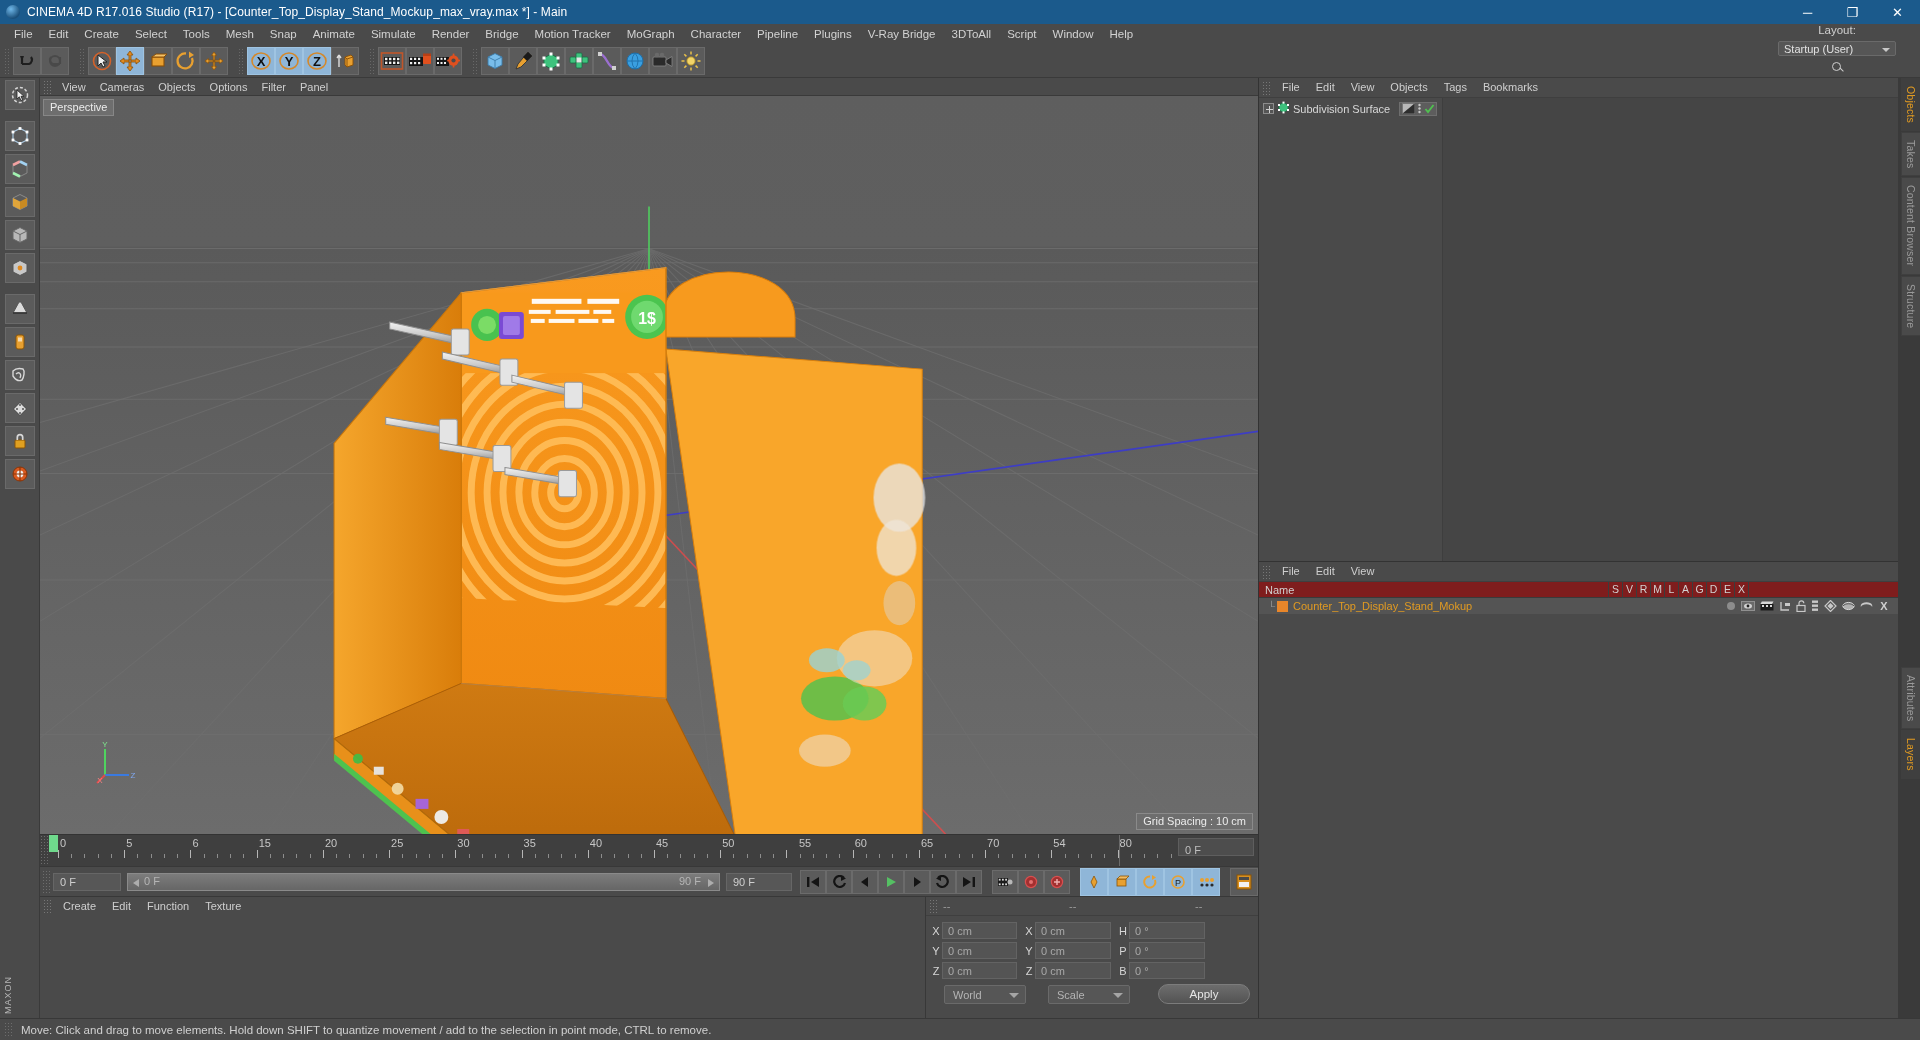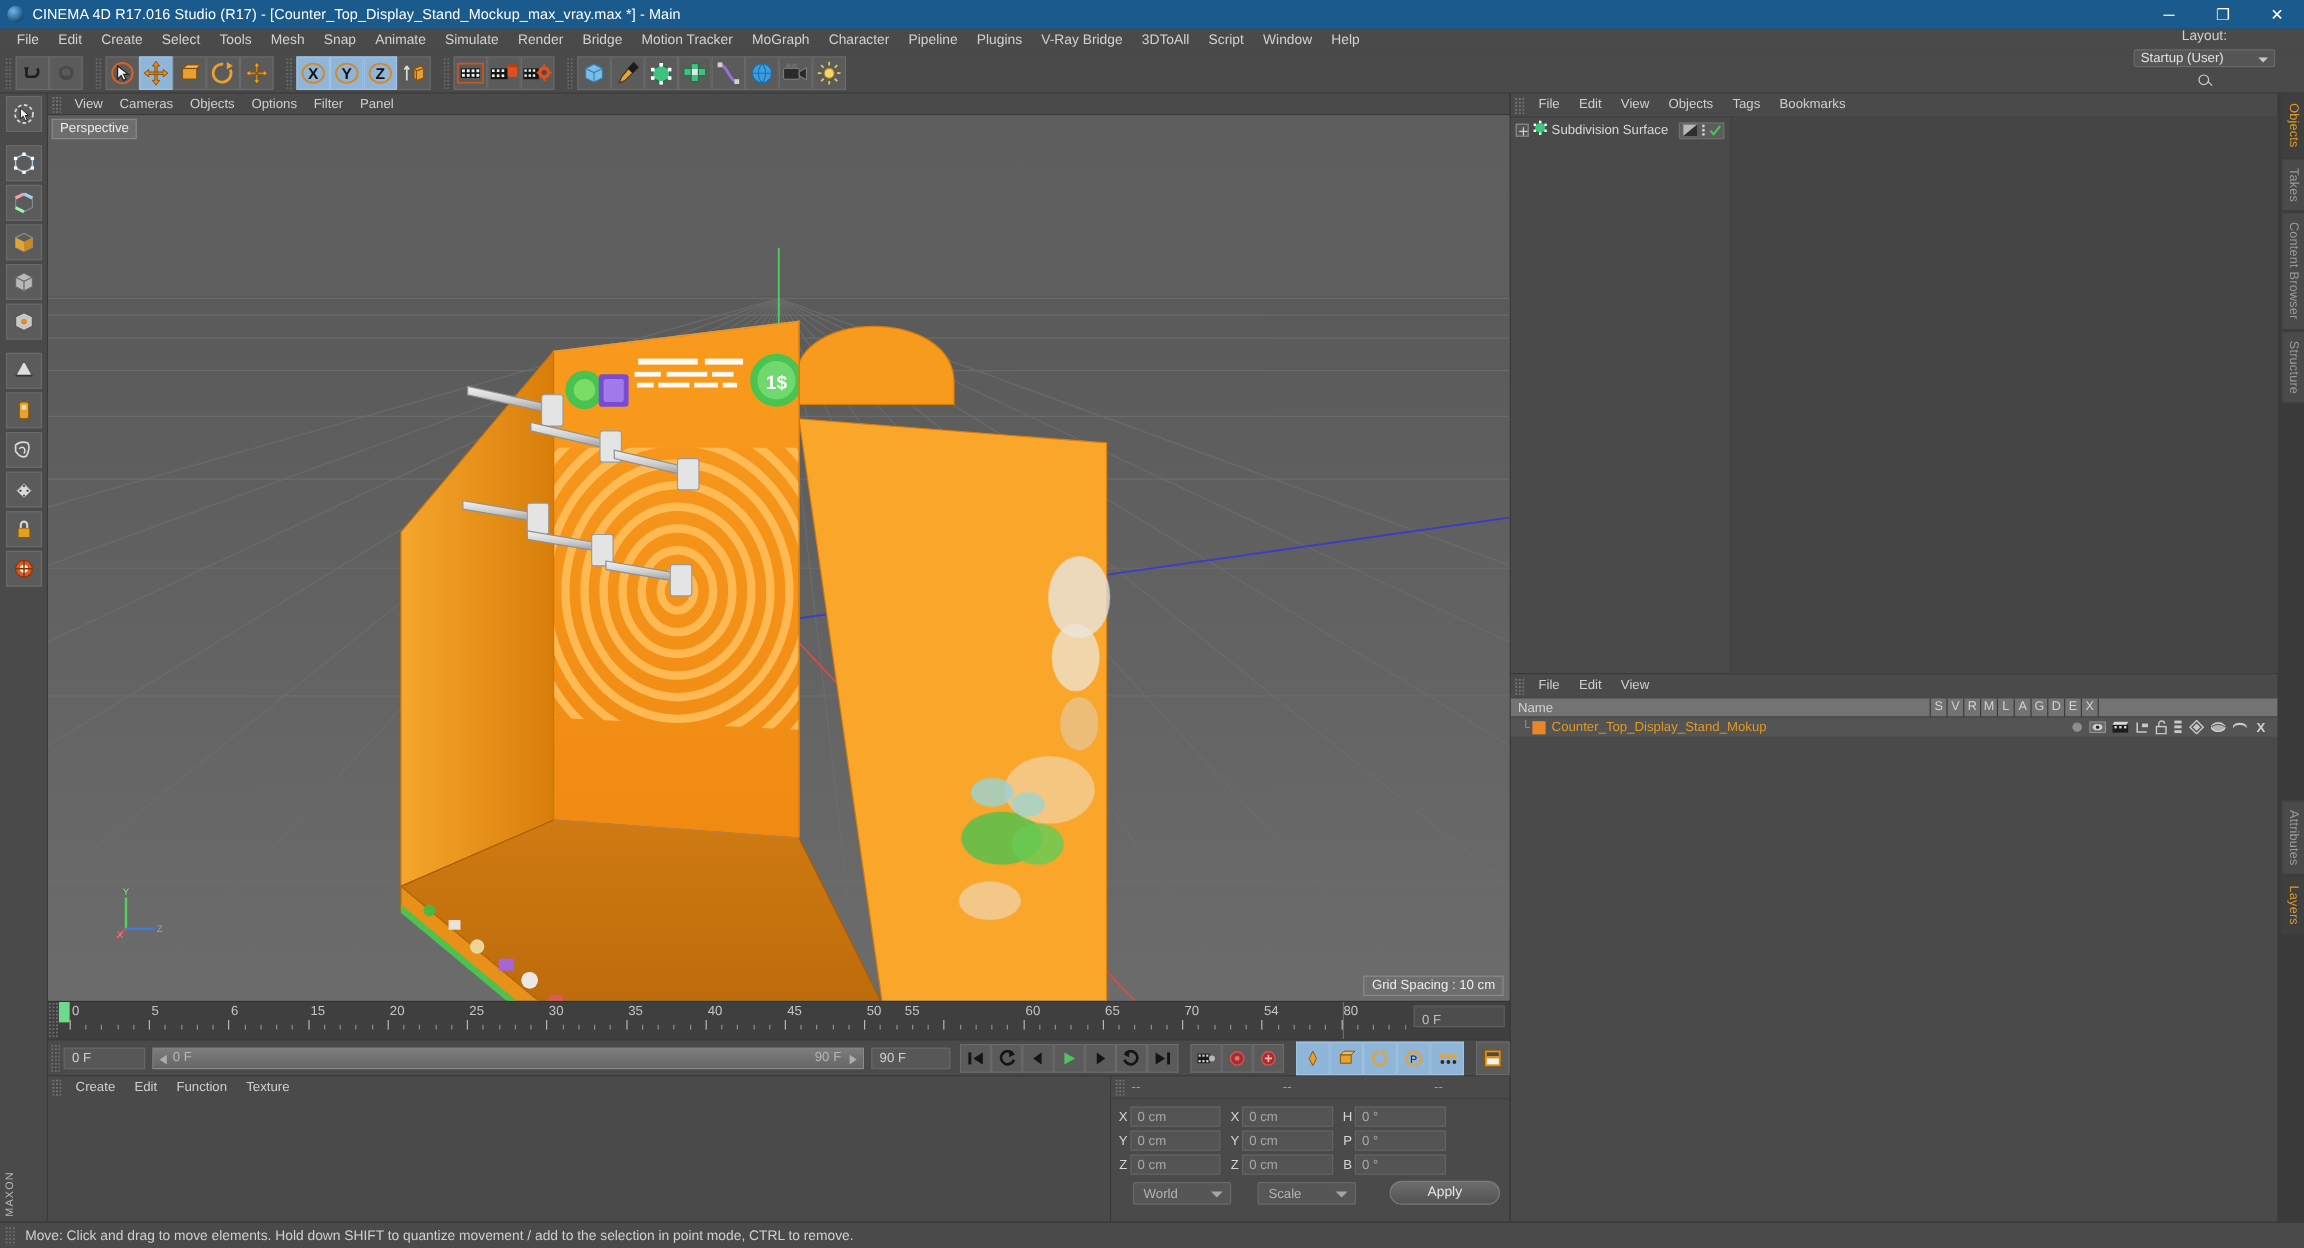--- a/index.html
+++ b/index.html
@@ -319,21 +319,21 @@
 
   #layer-mgr { flex: 1; display: flex; flex-direction: column; }
   #lm-head { height: 19px; background: #4a4a4a; display: flex; align-items: center; padding-left: 3px; }
   #lm-head .g {
     width: 8px; height: 14px;
     background-image: radial-gradient(#777 42%, transparent 43%);
     background-size: 3px 3px; margin-right: 4px;
   }
   #lm-head .m { color: #cfcfcf; font-size: 11px; padding: 0 8px; line-height: 19px; }
   #lm-colhead {
-    height: 17px; background: #737373; display: flex; align-items: center;
+    height: 17px; background: #7f1d1d; display: flex; align-items: center;
     border-top: 1px solid #3f3f3f; border-bottom: 1px solid #3a3a3a;
   }
   #lm-colhead .nm { color: #d2d2d2; font-size: 11px; padding-left: 6px; flex: 1; }
   #lm-colhead .cc {
     width: 14px; color: #d2d2d2; font-size: 10.5px; text-align: center;
     border-left: 1px solid #3c3c3c; line-height: 15px; height: 16px;
   }
   #lm-colhead .tail { width: 150px; border-left: 1px solid #3c3c3c; height: 16px; }
   #lm-rows { flex: 1; background: #4a4a4a; }
   .lm-row { height: 16px; display: flex; align-items: center; background: #545454; }
@@ -1054,21 +1054,21 @@
             <div class="tick-lbl" style="left: 77.2222px;">5</div>
             <div class="tick-lbl" style="left: 143.444px;">6</div>
             <div class="tick-lbl" style="left: 209.667px;">15</div>
             <div class="tick-lbl" style="left: 275.889px;">20</div>
             <div class="tick-lbl" style="left: 342.111px;">25</div>
             <div class="tick-lbl" style="left: 408.333px;">30</div>
             <div class="tick-lbl" style="left: 474.556px;">35</div>
             <div class="tick-lbl" style="left: 540.778px;">40</div>
             <div class="tick-lbl" style="left: 607px;">45</div>
             <div class="tick-lbl" style="left: 673.222px;">50</div>
-            <div class="tick-lbl" style="left: 705px;">55</div>
+            <div class="tick-lbl" style="left: 750px;">55</div>
             <div class="tick-lbl" style="left: 805.667px;">60</div>
             <div class="tick-lbl" style="left: 871.889px;">65</div>
             <div class="tick-lbl" style="left: 938.111px;">70</div>
             <div class="tick-lbl" style="left: 1004.33px;">54</div>
             <div class="tick-lbl" style="left: 1070.56px;">80</div>
           </div>
       </div>
       <div id="tl-endfield" class="num-field">0 F</div>
     </div>
 

